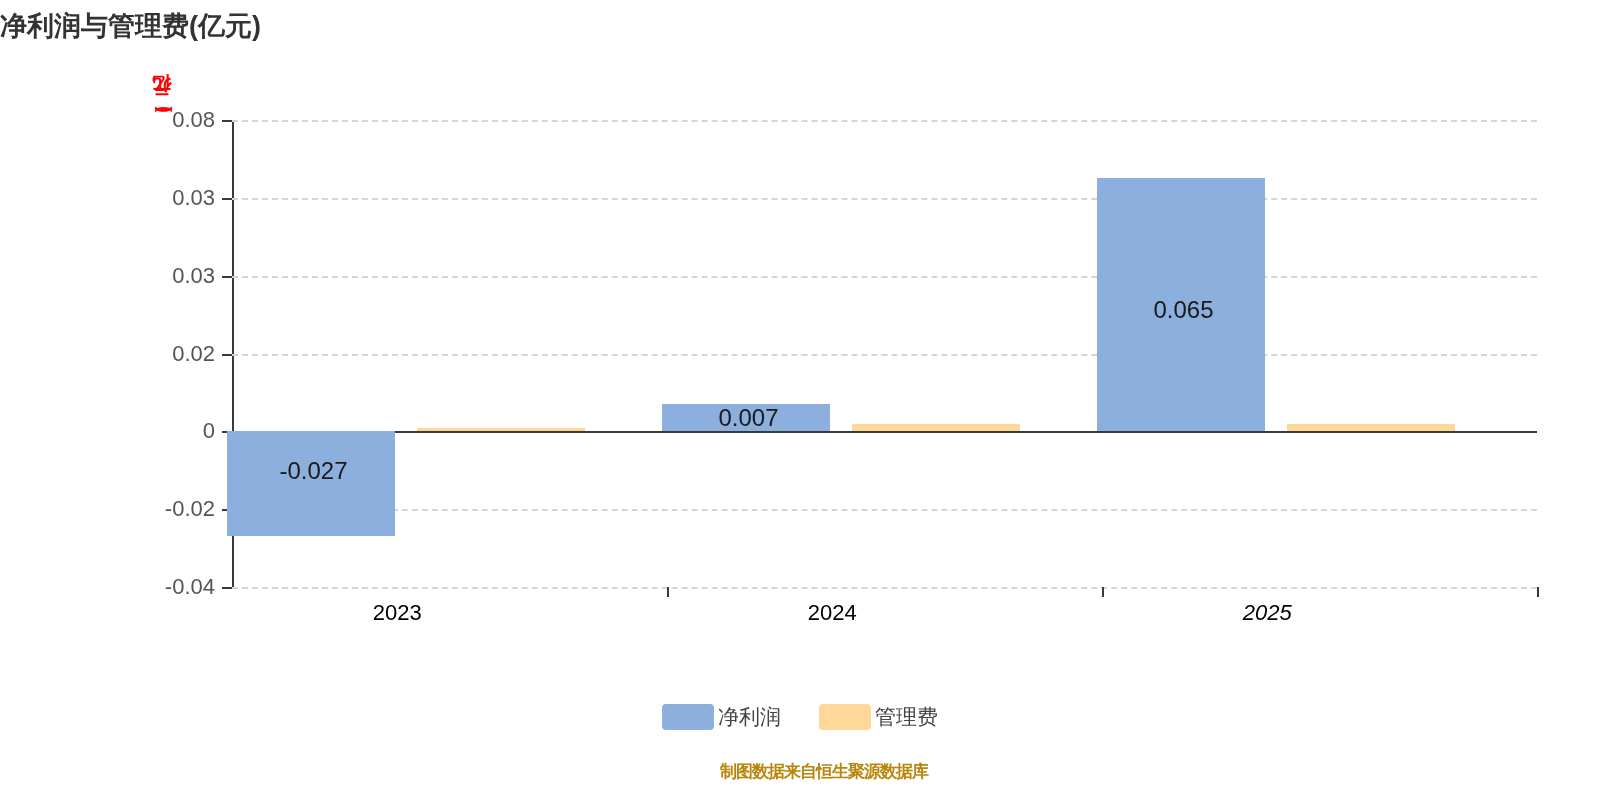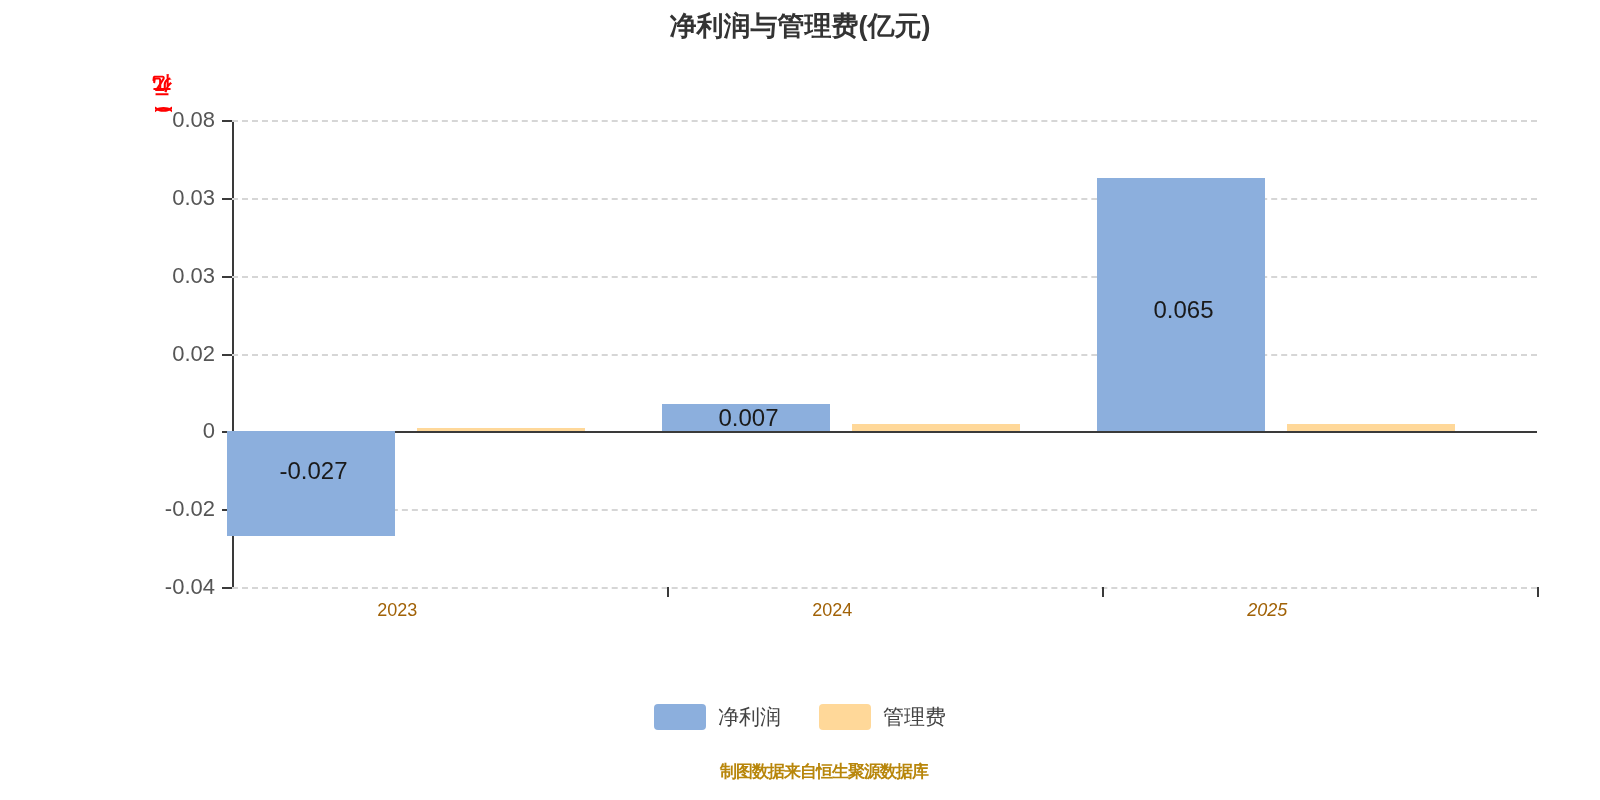--- a/index.html
+++ b/index.html
@@ -21,21 +21,20 @@
     width: 1600px;
     height: 800px;
   }
 
   
   .chart-title {
     position: absolute;
     left: 0;
     top: 8px;
     width: 1600px;
-    text-align: center;
     font-size: 27px;
     font-weight: bold;
     color: #333333;
     letter-spacing: 0px;
   }
 
   
   .plot-area {
     position: absolute;
     left: 232px;
@@ -122,42 +121,42 @@
   .x-tick {
     position: absolute;
     width: 0;
     height: 10px;
     border-left: 2px solid #3a3a3a;
     top: 587px;
   }
   .x-label {
     position: absolute;
     top: 600px;
-    font-size: 18px;
-    color: #a16207;
+    font-size: 22px;
+    color: #000000;
     text-align: center;
     transform: translateX(-50%);
     white-space: nowrap;
   }
 
   
   .legend {
     position: absolute;
     left: 0;
     top: 703px;
     width: 1600px;
     display: flex;
     justify-content: center;
     align-items: center;
     gap: 38px;
   }
   .legend-item {
     display: flex;
     align-items: center;
-    gap: 12px;
+    gap: 4px;
   }
   .legend-swatch {
     width: 52px;
     height: 26px;
     border-radius: 4px;
   }
   .legend-label {
     font-size: 21px;
     color: #444444;
   }

